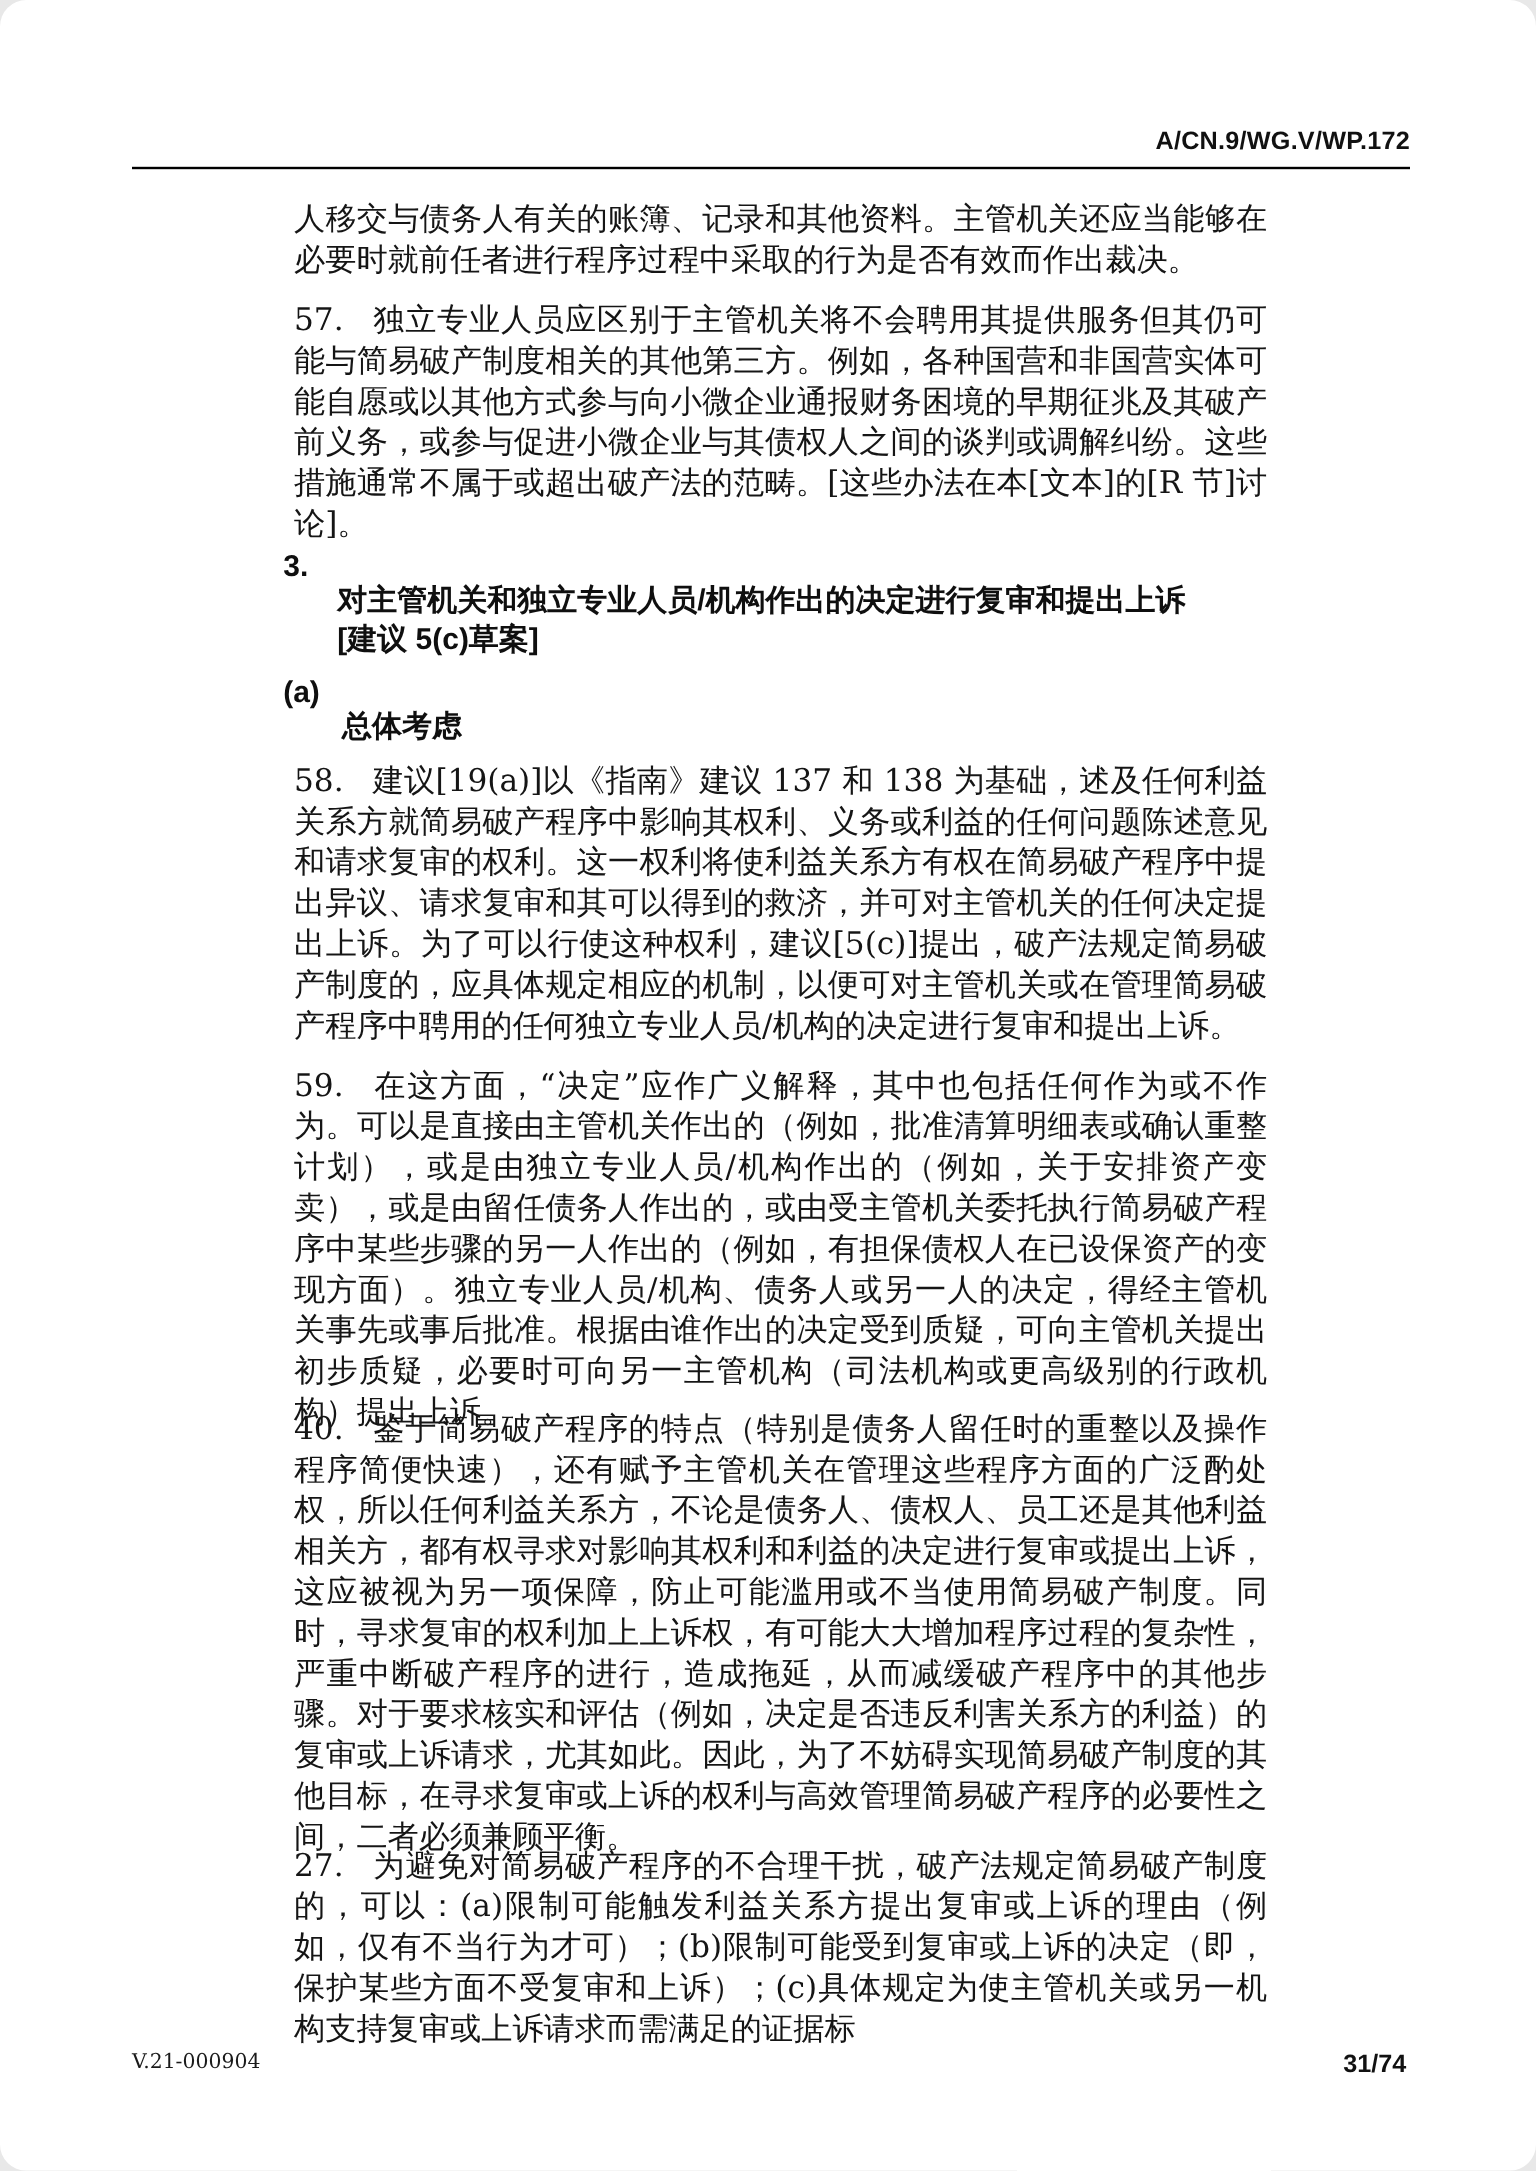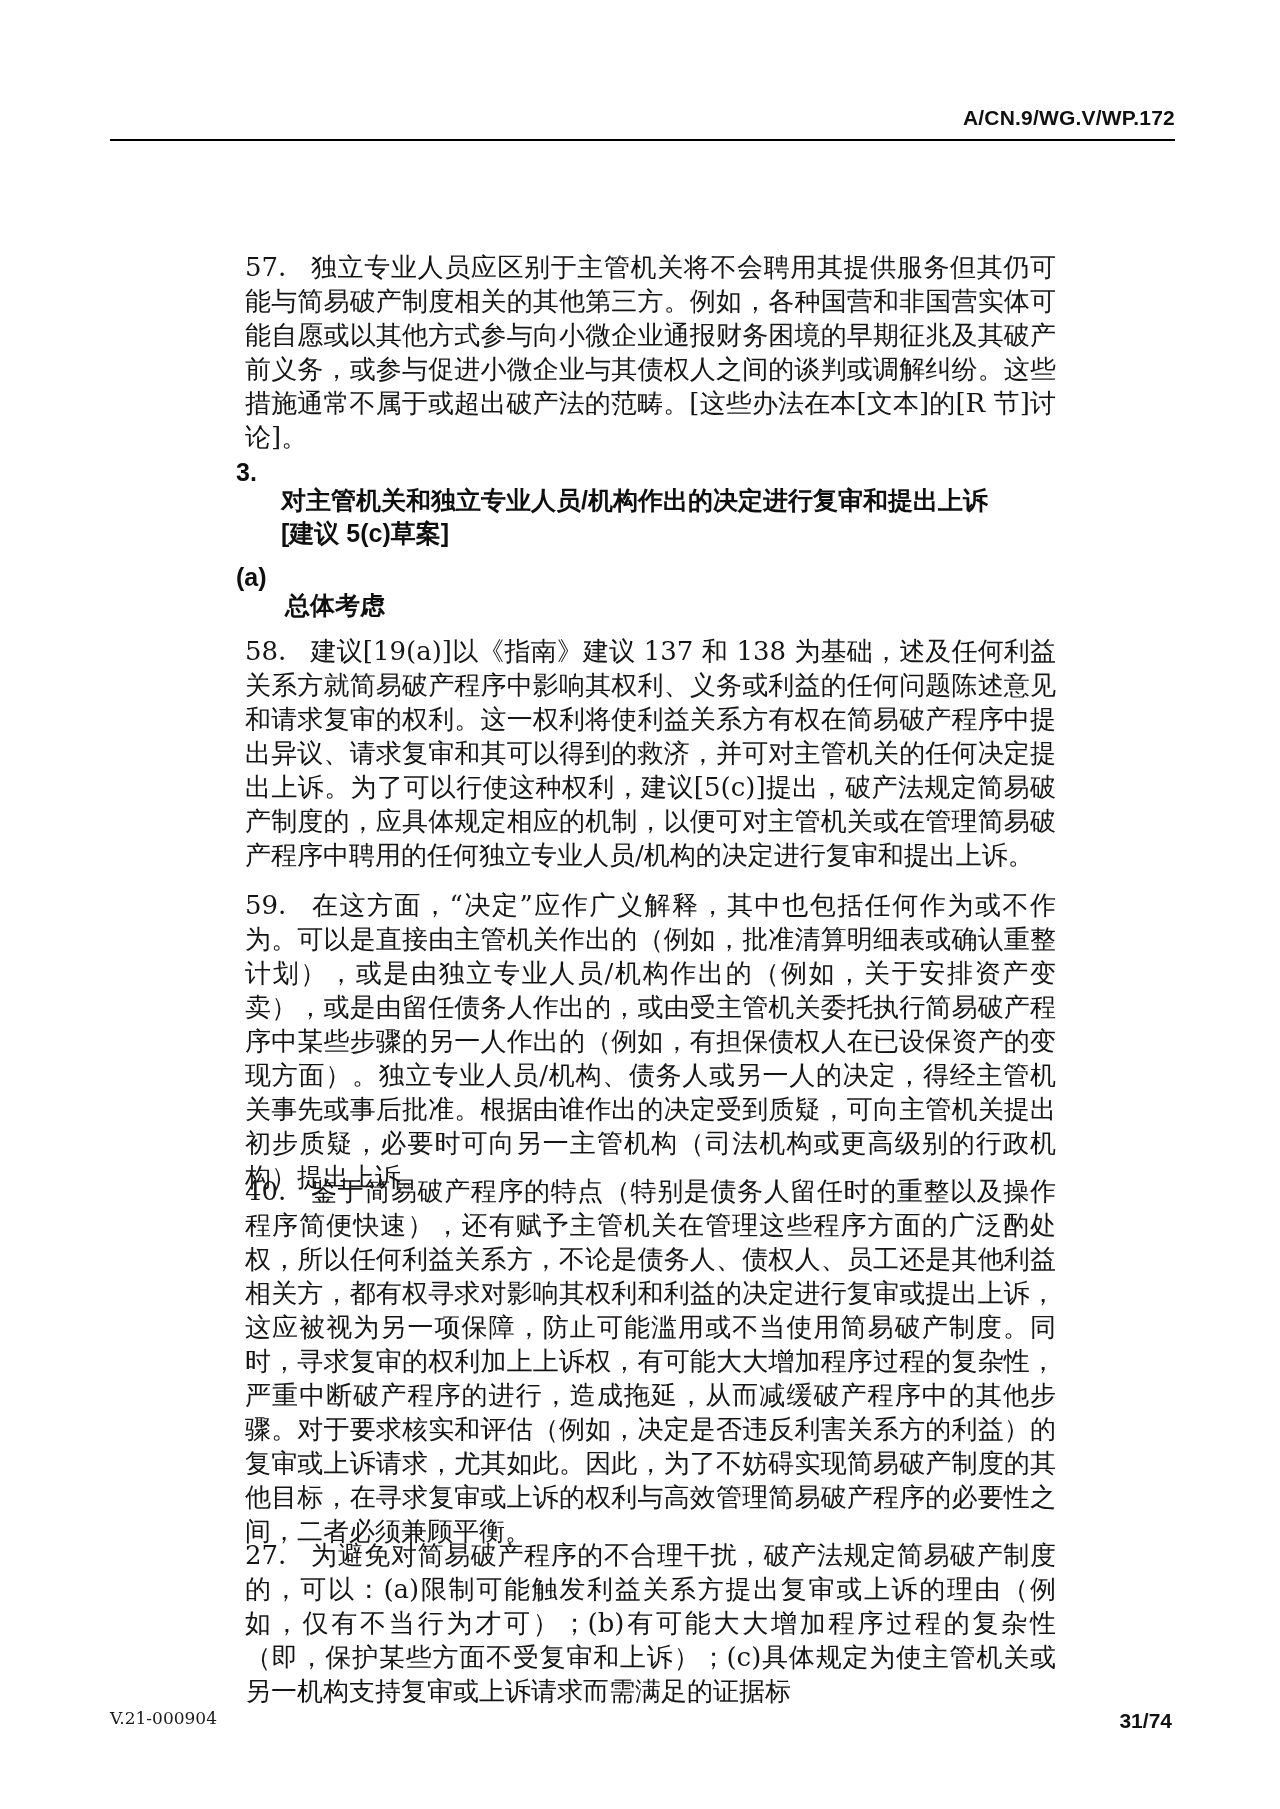--- a/index.html
+++ b/index.html
@@ -4,20 +4,21 @@
 <style>
   html, body { margin: 0; padding: 0; background: #e8e8e8; }
   .page {
     position: relative;
     width: 1280px;
     height: 1809px;
     margin: 0 auto;
     background: #ffffff;
     overflow: hidden;
     color: #141414;
+    border-radius: 22px;
   }
   
   .header-ref {
     position: absolute;
     top: 106px;
     right: 105px;
     font-family: "Liberation Sans", "DejaVu Sans", sans-serif;
     font-weight: 700;
     font-size: 21px;
     letter-spacing: 0.2px;
@@ -81,20 +82,23 @@
   }
 </style>
 </head>
 <body>
 
 <div class="page">
 
   <div class="header-ref">A/CN.9/WG.V/WP.172</div>
   <div class="header-rule"></div>
 
+  <div class="para" style="top:166px">
+    <span>人移交与债务人有关的账簿、记录和其他资料。主管机关还应当能够在必要时就前任者进行程序过程中采取的行为是否有效而作出裁决。</span>
+  </div>
 
   <div class="para" style="top:250px">
     <span class="pnum">57.</span><span>独立专业人员应区别于主管机关将不会聘用其提供服务但其仍可能与简易破产制度相关的其他第三方。例如，各种国营和非国营实体可能自愿或以其他方式参与向小微企业通报财务困境的早期征兆及其破产前义务，或参与促进小微企业与其债权人之间的谈判或调解纠纷。这些措施通常不属于或超出破产法的范畴。[这些办法在本[文本]的[R 节]讨论]。</span>
   </div>
 
   <div class="heading-row" style="top:456px">
     <span class="heading-num">3.</span>
     <span class="heading-text">
       <div>对主管机关和独立专业人员/机构作出的决定进行复审和提出上诉</div>
       <div>[建议 5(c)草案]</div>
@@ -112,19 +116,19 @@
 
   <div class="para" style="top:888px">
     <span class="pnum">59.</span><span>在这方面，“决定”应作广义解释，其中也包括任何作为或不作为。可以是直接由主管机关作出的（例如，批准清算明细表或确认重整计划），或是由独立专业人员/机构作出的（例如，关于安排资产变卖），或是由留任债务人作出的，或由受主管机关委托执行简易破产程序中某些步骤的另一人作出的（例如，有担保债权人在已设保资产的变现方面）。独立专业人员/机构、债务人或另一人的决定，得经主管机关事先或事后批准。根据由谁作出的决定受到质疑，可向主管机关提出初步质疑，必要时可向另一主管机构（司法机构或更高级别的行政机构）提出上诉。</span>
   </div>
 
   <div class="para" style="top:1174px">
     <span class="pnum">40.</span><span>鉴于简易破产程序的特点（特别是债务人留任时的重整以及操作程序简便快速），还有赋予主管机关在管理这些程序方面的广泛酌处权，所以任何利益关系方，不论是债务人、债权人、员工还是其他利益相关方，都有权寻求对影响其权利和利益的决定进行复审或提出上诉，这应被视为另一项保障，防止可能滥用或不当使用简易破产制度。同时，寻求复审的权利加上上诉权，有可能大大增加程序过程的复杂性，严重中断破产程序的进行，造成拖延，从而减缓破产程序中的其他步骤。对于要求核实和评估（例如，决定是否违反利害关系方的利益）的复审或上诉请求，尤其如此。因此，为了不妨碍实现简易破产制度的其他目标，在寻求复审或上诉的权利与高效管理简易破产程序的必要性之间，二者必须兼顾平衡。</span>
   </div>
 
   <div class="para" style="top:1538px">
-    <span class="pnum">27.</span><span>为避免对简易破产程序的不合理干扰，破产法规定简易破产制度的，可以：(a)限制可能触发利益关系方提出复审或上诉的理由（例如，仅有不当行为才可）；(b)有可能大大增加程序过程的复杂性（即，保护某些方面不受复审和上诉）；(c)具体规定为使主管机关或另一机构支持复审或上诉请求而需满足的证据标</span>
+    <span class="pnum">27.</span><span>为避免对简易破产程序的不合理干扰，破产法规定简易破产制度的，可以：(a)限制可能触发利益关系方提出复审或上诉的理由（例如，仅有不当行为才可）；(b)限制可能受到复审或上诉的决定（即，保护某些方面不受复审和上诉）；(c)具体规定为使主管机关或另一机构支持复审或上诉请求而需满足的证据标</span>
   </div>
 
   <div class="footer-docnum">V.21-000904</div>
   <div class="footer-page">31/74</div>
 
 </div>
 
 </body></html>

